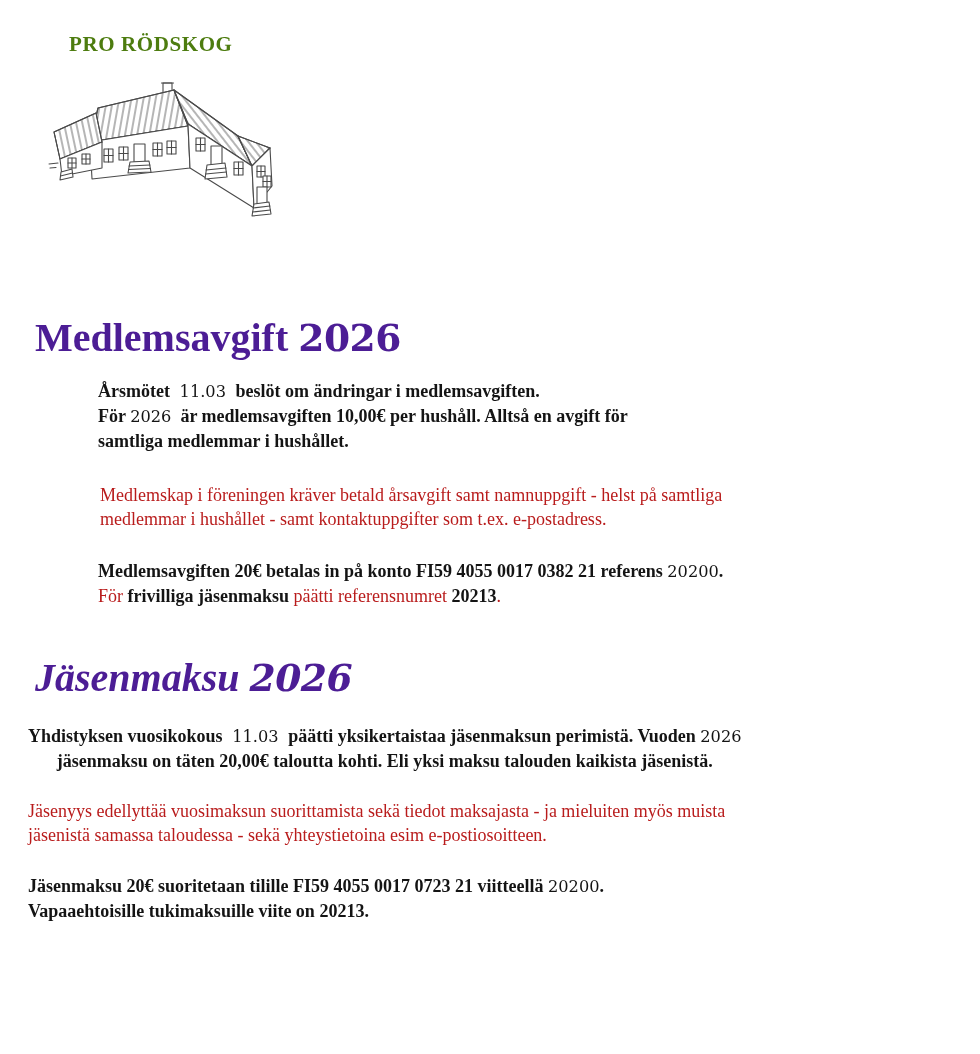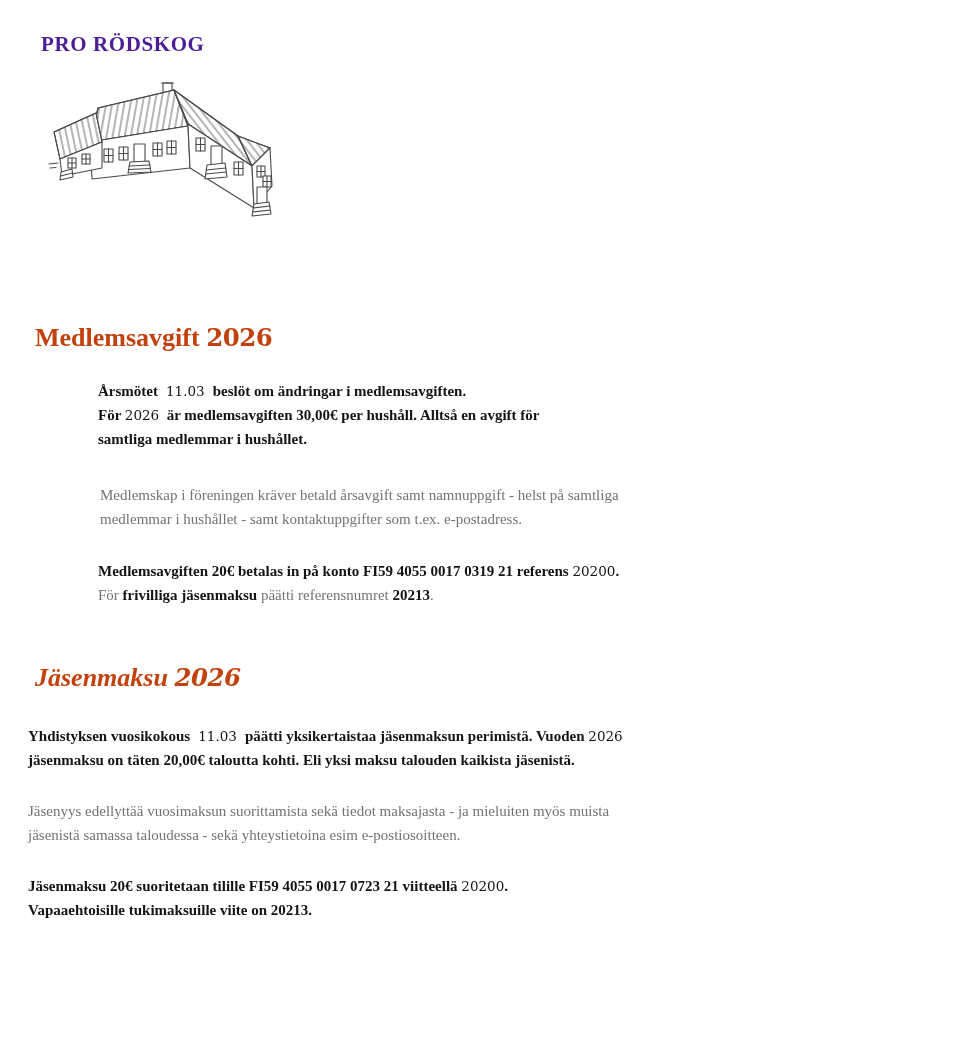--- a/index.html
+++ b/index.html
@@ -4,43 +4,43 @@
 <style>
   html,body{margin:0;padding:0;}
   body{
     width:980px;height:1054px;position:relative;
     background:#ffffff;color:#131313;
     font-family:"Liberation Serif", serif;
     overflow:hidden;
   }
   .abs{position:absolute;}
   .logo-text{
-    left:41px;top:32px;
+    left:69px;top:32px;
     font-size:21px;font-weight:700;letter-spacing:0.6px;
-    color:#4c1d95;
+    color:#4d7c0f;
   }
   .house{left:48px;top:82px;width:240px;height:140px;}
   h1.sec-heading{
-    margin:0;font-size:26px;line-height:36px;font-weight:700;color:#c2410c;
+    margin:0;font-size:40px;line-height:36px;font-weight:700;color:#4c1d95;
     white-space:pre-wrap;
   }
   .h1-pos{left:35px;top:320px;}
   .h2-pos{left:35px;top:660px;font-style:italic;}
   .paragraph{
-    margin:0;font-size:15px;line-height:24px;color:#141414;
+    margin:0;font-size:18px;line-height:24px;color:#141414;
     white-space:pre-wrap;max-width:930px;
   }
   .p1-pos{left:98px;top:379px;}
   .p2-pos{left:100px;top:483px;}
   .p3-pos{left:98px;top:559px;}
-  .p4-pos{left:28px;top:724px;}
+  .p4-pos{left:28px;top:724px;text-align:center;}
   .p5-pos{left:28px;top:799px;}
   .p6-pos{left:28px;top:874px;}
   .seg-bold{font-weight:700;}
-  .seg-normal{font-weight:400;color:#737373;}
+  .seg-normal{font-weight:400;color:#b91c1c;}
   .seg-value{font-family:"DejaVu Serif", serif;font-weight:400;font-size:0.90em;}
   .seg-hvalue{font-family:"DejaVu Serif", serif;font-weight:700;font-size:0.94em;letter-spacing:-0.5px;}
   svg line, svg polygon, svg rect, svg path, svg polyline{vector-effect:non-scaling-stroke;}
 </style>
 </head>
 <body>
 
 <div class="abs logo-text">PRO RÖDSKOG</div>
 
 <div class="abs house">
@@ -132,25 +132,25 @@
       <rect x="209" y="105" width="10" height="17" fill="#fff"></rect>
       <polygon points="206,122 221,120 223,132 204,134" fill="#fff"></polygon>
       <line x1="205" y1="126" x2="222" y2="124"></line>
       <line x1="204.5" y1="130" x2="222.5" y2="128"></line>
     </g>
   </svg>
 </div>
 
 <h1 class="abs sec-heading h1-pos"><span class="seg-bold">Medlemsavgift </span><span class="seg-hvalue">2026</span></h1>
 <p class="abs paragraph p1-pos"><span class="seg-bold">Årsmötet </span><span class="seg-value"> 11.03 </span><span class="seg-bold"> beslöt om ändringar i medlemsavgiften.
-För </span><span class="seg-value">2026</span><span class="seg-bold">  är medlemsavgiften 30,00€ per hushåll. Alltså en avgift för
+För </span><span class="seg-value">2026</span><span class="seg-bold">  är medlemsavgiften 10,00€ per hushåll. Alltså en avgift för
 samtliga medlemmar i hushållet.</span></p>
 <p class="abs paragraph p2-pos"><span class="seg-normal">Medlemskap i föreningen kräver betald årsavgift samt namnuppgift - helst på samtliga
 medlemmar i hushållet - samt kontaktuppgifter som t.ex. e-postadress.</span></p>
-<p class="abs paragraph p3-pos"><span class="seg-bold">Medlemsavgiften 20€ betalas in på konto FI59 4055 0017 0319 21 referens </span><span class="seg-value">20200</span><span class="seg-bold">.
+<p class="abs paragraph p3-pos"><span class="seg-bold">Medlemsavgiften 20€ betalas in på konto FI59 4055 0017 0382 21 referens </span><span class="seg-value">20200</span><span class="seg-bold">.
 </span><span class="seg-normal">För </span><span class="seg-bold">frivilliga jäsenmaksu</span><span class="seg-normal"> päätti referensnumret </span><span class="seg-bold">20213</span><span class="seg-normal">.</span></p>
 
 <h1 class="abs sec-heading h2-pos"><span class="seg-bold">Jäsenmaksu </span><span class="seg-hvalue">2026</span></h1>
 <p class="abs paragraph p4-pos"><span class="seg-bold">Yhdistyksen vuosikokous </span><span class="seg-value"> 11.03 </span><span class="seg-bold"> päätti yksikertaistaa jäsenmaksun perimistä. Vuoden </span><span class="seg-value">2026</span><span class="seg-bold">
 jäsenmaksu on täten 20,00€ taloutta kohti. Eli yksi maksu talouden kaikista jäsenistä.</span></p>
 <p class="abs paragraph p5-pos"><span class="seg-normal">Jäsenyys edellyttää vuosimaksun suorittamista sekä tiedot maksajasta - ja mieluiten myös muista
 jäsenistä samassa taloudessa - sekä yhteystietoina esim e-postiosoitteen.</span></p>
 <p class="abs paragraph p6-pos"><span class="seg-bold">Jäsenmaksu 20€ suoritetaan tilille FI59 4055 0017 0723 21 viitteellä </span><span class="seg-value">20200</span><span class="seg-bold">.
 Vapaaehtoisille tukimaksuille viite on 20213.</span></p>
 

